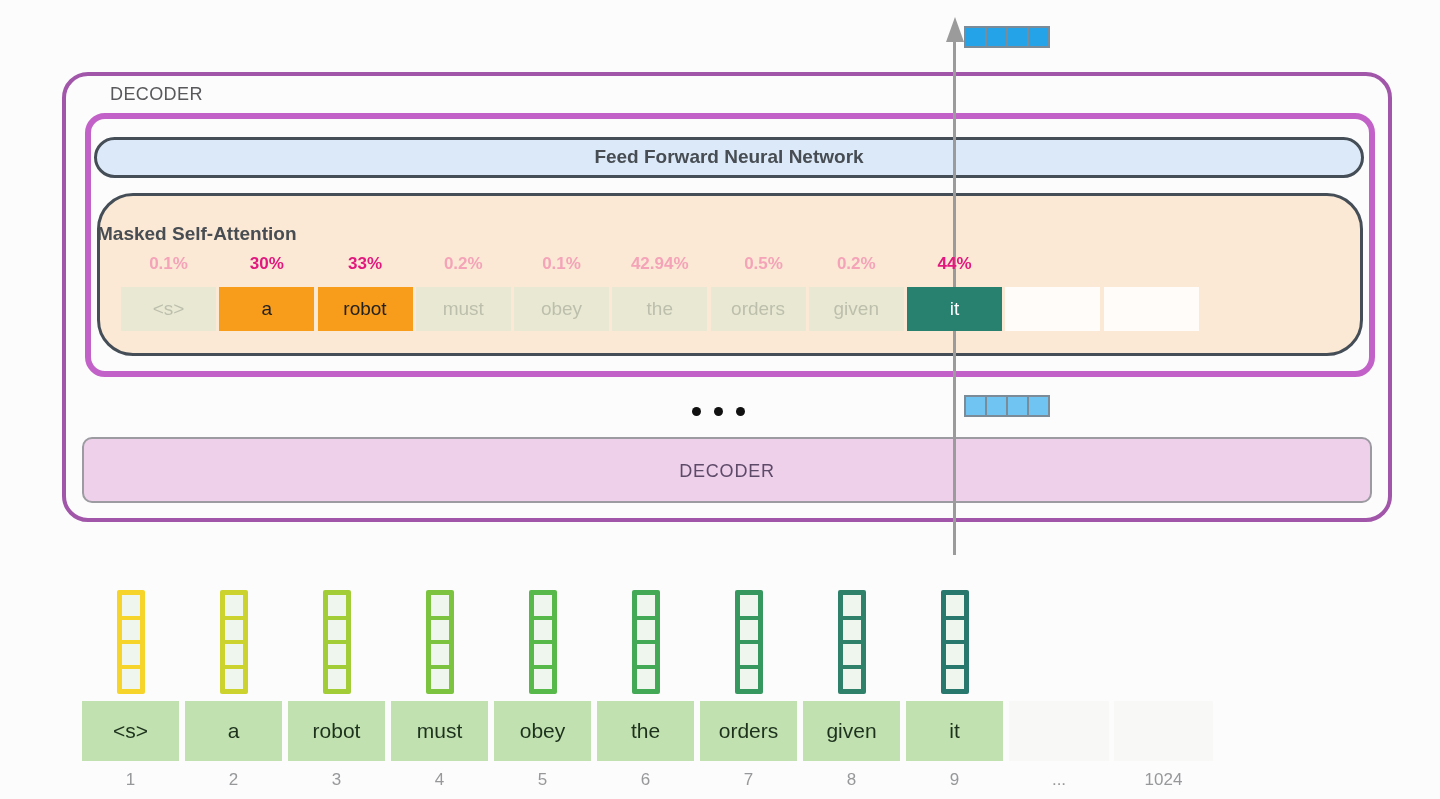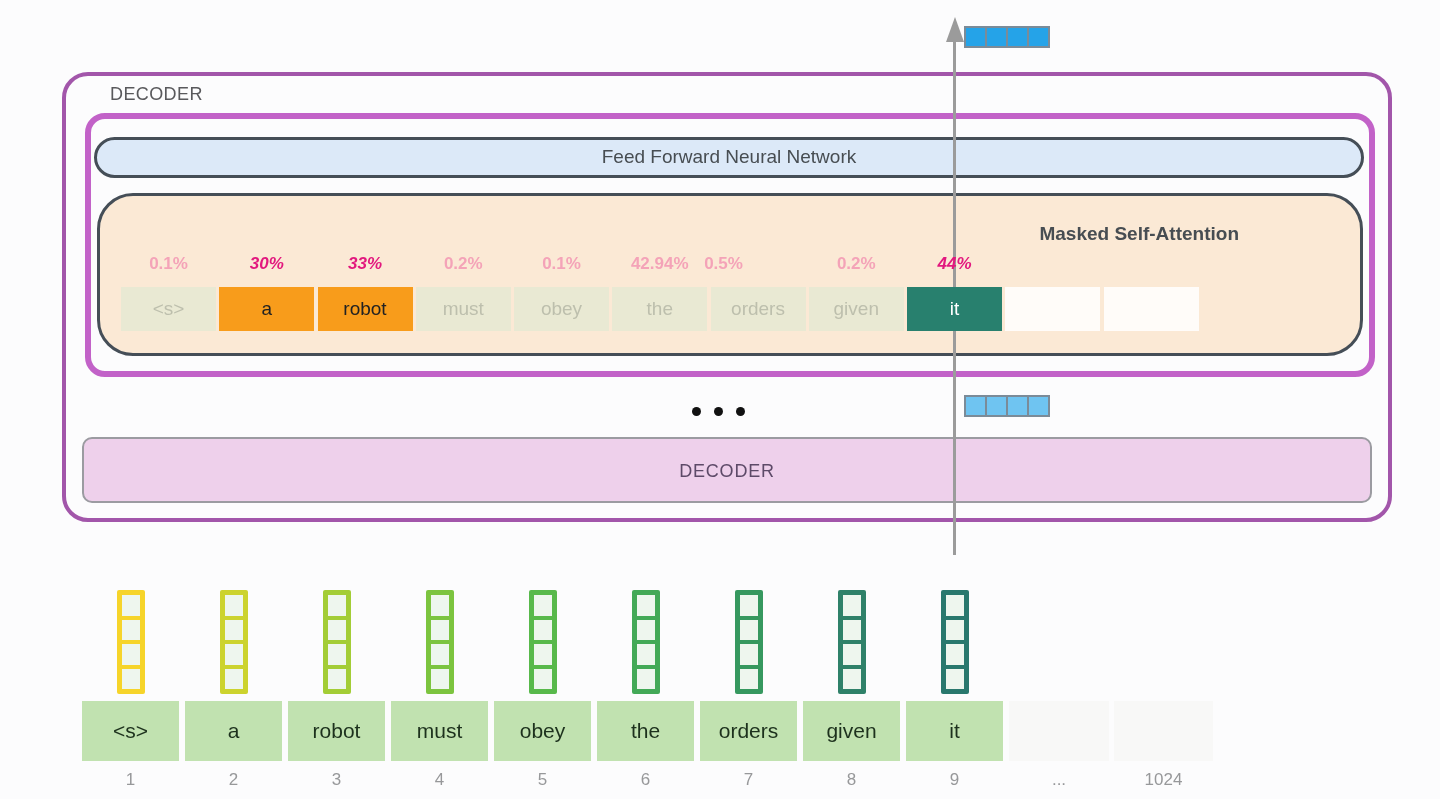--- a/index.html
+++ b/index.html
@@ -17,31 +17,31 @@
          border-right:9px solid transparent;border-bottom:25px solid var(--arrow-gray);z-index:2;}
 
   
   .outer-box{left:62px;top:72px;width:1330px;height:450px;border:4px solid var(--outer-border);
              border-radius:26px;background:transparent;z-index:1;}
   .outer-label{left:110px;top:84px;font-size:18px;letter-spacing:.4px;color:var(--decoder-label);z-index:3;}
   .inner-box{left:85px;top:113px;width:1290px;height:264px;border:6px solid var(--inner-border);
              border-radius:20px;background:transparent;z-index:1;}
   .ffnn{left:94px;top:137px;width:1270px;height:41px;background:var(--ffnn-fill);
         border:3px solid var(--box-border-dark);border-radius:22px;z-index:1;}
-  .ffnn-label{left:94px;top:146px;width:1270px;text-align:center;font-size:19px;font-weight:400;
+  .ffnn-label{left:94px;top:146px;width:1270px;text-align:center;font-size:19px;font-weight:700;
               color:var(--title-text);z-index:3;}
   .attn-box{left:97px;top:193px;width:1266px;height:163px;background:var(--attn-fill);
             border:3px solid var(--box-border-dark);border-radius:36px;z-index:1;}
-  .attn-title{left:97px;top:223px;width:1142px;text-align:right;font-size:19px;font-weight:700;
+  .attn-title{left:97px;top:223px;width:1142px;text-align:left;font-size:19px;font-weight:700;
               color:var(--title-text);z-index:3;}
 
   
   .pct{top:254px;height:22px;text-align:center;font-size:17px;font-weight:700;
        color:var(--percent-light);z-index:3;}
-  .pct.strong{color:var(--percent-strong);font-style:italic;}
+  .pct.strong{color:var(--percent-strong);}
   .acell{top:287px;height:44px;display:flex;align-items:center;justify-content:center;
          font-size:19px;z-index:3;}
   .acell.ghost{background:var(--cell-beige);color:var(--cell-beige-text);}
   .acell.orange{background:var(--cell-orange);color:var(--cell-orange-text);}
   .acell.teal{background:var(--cell-teal);color:var(--cell-teal-text);}
   .acell.empty{background:var(--cell-empty);}
 
   
   .dots{left:692px;top:407px;display:flex;gap:13px;z-index:3;}
   .dots span{width:9px;height:9px;border-radius:50%;background:var(--dot-black);display:block;}
@@ -101,21 +101,21 @@
       <div class="abs pct strong" style="left: 219.25px; width: 95px;">30%</div>
       <div class="abs acell orange" style="left: 219.25px; width: 95px;">a</div>
       <div class="abs pct strong" style="left: 317.5px; width: 95px;">33%</div>
       <div class="abs acell orange" style="left: 317.5px; width: 95px;">robot</div>
       <div class="abs pct" style="left: 415.75px; width: 95px;">0.2%</div>
       <div class="abs acell ghost" style="left: 415.75px; width: 95px;">must</div>
       <div class="abs pct" style="left: 514px; width: 95px;">0.1%</div>
       <div class="abs acell ghost" style="left: 514px; width: 95px;">obey</div>
       <div class="abs pct" style="left: 612.25px; width: 95px;">42.94%</div>
       <div class="abs acell ghost" style="left: 612.25px; width: 95px;">the</div>
-      <div class="abs pct" style="left: 676px; width: 95px;">0.5%</div>
+      <div class="abs pct" style="left: 716px; width: 95px;">0.5%</div>
       <div class="abs acell ghost" style="left: 710.5px; width: 95px;">orders</div>
       <div class="abs pct" style="left: 808.75px; width: 95px;">0.2%</div>
       <div class="abs acell ghost" style="left: 808.75px; width: 95px;">given</div>
       <div class="abs pct strong" style="left: 907px; width: 95px;">44%</div>
       <div class="abs acell teal" style="left: 907px; width: 95px;">it</div>
       <div class="abs acell empty" style="left: 1005.25px; width: 95px;"></div>
       <div class="abs acell empty" style="left: 1103.5px; width: 95px;"></div>
     </div>
 
   <div class="abs dots">

